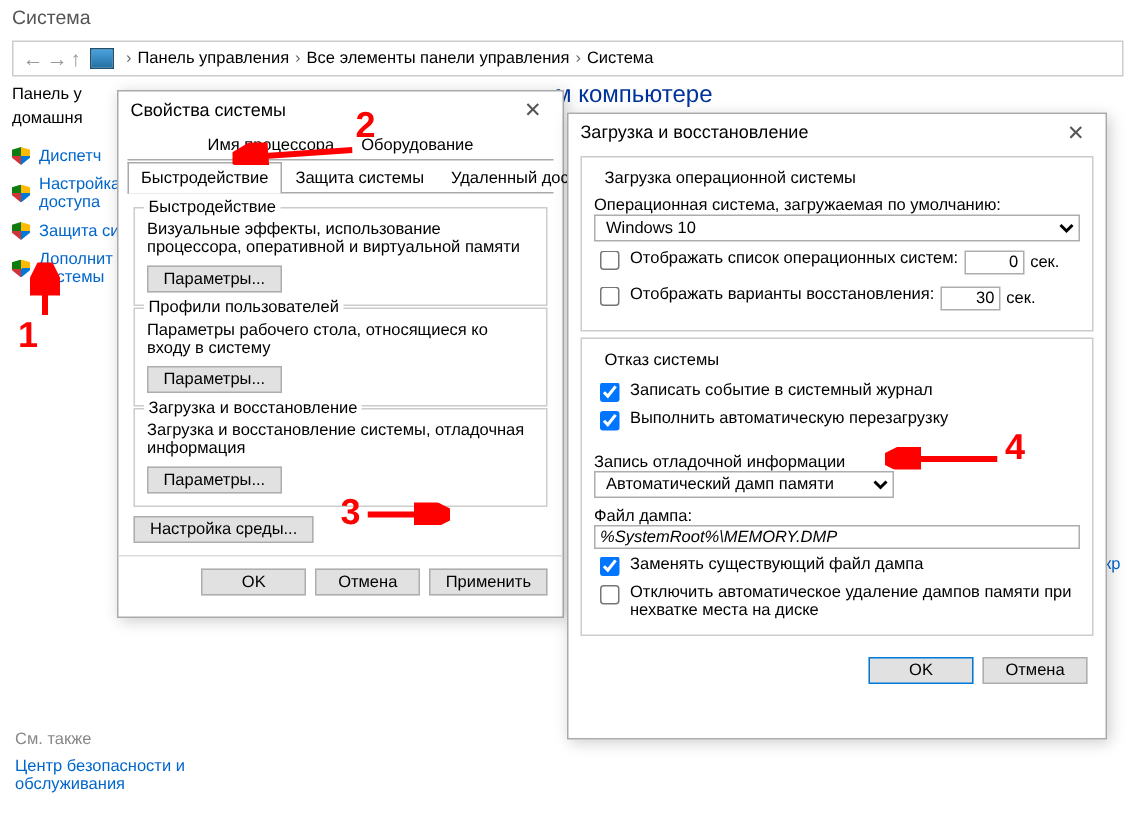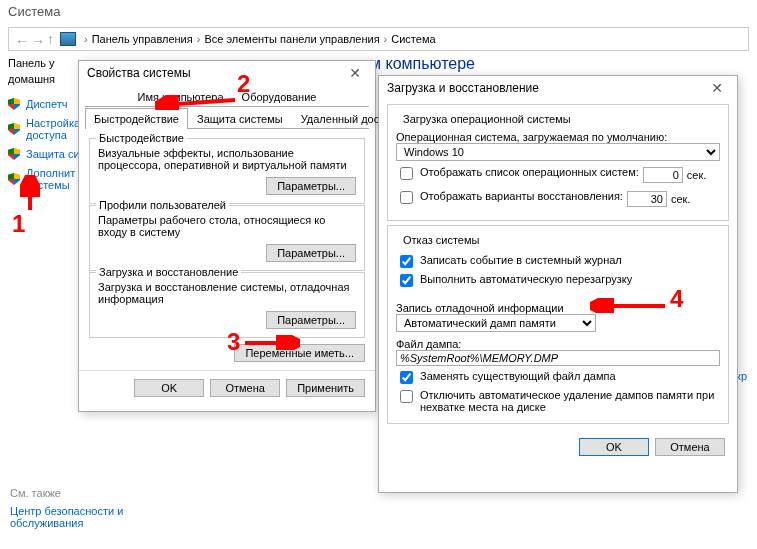--- a/index.html
+++ b/index.html
@@ -27,21 +27,21 @@
 .dlg-titlebar { display: flex; align-items: center; justify-content: space-between; padding: 4px 8px; font-size: 12px; }
 .dlg-titlebar .x { font-size: 14px; color: #555; padding: 0 6px; }
 .dlg1 { left: 78px; top: 60px; width: 298px; height: 352px; }
 .tabs { display: flex; border-bottom: 1px solid #aaa; margin: 0 6px; font-size: 11px; }
 .tab { padding: 4px 8px; border: 1px solid transparent; border-bottom: none; position: relative; top: 1px; white-space: nowrap; }
 .tab.active { border-color: #aaa; background: #fff; }
 .dlg-body { padding: 8px 10px; font-size: 11px; }
 .group { border: 1px solid #ccc; margin: 1px 0; padding: 6px 8px 8px; position: relative; }
 .group .gt { position: absolute; top: -7px; left: 6px; background: #fff; padding: 0 3px; font-size: 11px; }
 .group .gd { font-size: 11px; margin: 2px 0 6px; }
-.btn-row { display: flex; justify-content: flex-end; gap: 6px; }
+.btn-row { display: flex; justify-content: flex-start; gap: 6px; }
 button.win { font-size: 11px; padding: 2px 10px; background: #e1e1e1; border: 1px solid #adadad; min-width: 70px; }
 button.win.primary { border: 1px solid #0078d7; }
 .dlg1-footer { display: flex; justify-content: flex-end; gap: 6px; padding: 8px 10px; border-top: 1px solid #ddd; }
 
 .dlg2 { left: 378px; top: 75px; width: 360px; height: 418px; }
 .group2 { border: 1px solid #ccc; margin: 4px 8px; padding: 8px; }
 .row { display: flex; align-items: center; gap: 4px; margin: 3px 0; font-size: 11px; }
 select.win, input[type=text].win { font-size: 11px; border: 1px solid #adadad; padding: 1px 3px; background: #fff; }
 select.win { width: 100%; }
 input.spin { width: 40px; font-size: 11px; border: 1px solid #adadad; padding: 1px 3px; text-align: right; }
@@ -105,21 +105,21 @@
 обслуживания</div>
   </div>
 </div>
 
 <div class="dialog dlg1">
   <div class="dlg-titlebar">
     <span>Свойства системы</span>
     <span class="x">✕</span>
   </div>
   <div class="tabs" style="justify-content:center">
-    <div class="tab">Имя компьютера</div>
+    <div class="tab">Имя процессора</div>
     <div class="tab">Оборудование</div>
   </div>
   <div class="tabs">
     <div class="tab active">Быстродействие</div>
     <div class="tab">Защита системы</div>
     <div class="tab">Удаленный доступ</div>
   </div>
   <div class="dlg-body">
 
     <div class="group">
@@ -140,21 +140,21 @@
 
     <div class="group">
       <div class="gt">Загрузка и восстановление</div>
       <div class="gd">Загрузка и восстановление системы, отладочная информация</div>
       <div class="btn-row">
           <button class="win">Параметры...</button>
         </div>
     </div>
 
     <div class="btn-row" style="margin-top:6px">
-        <button class="win">Переменные иметь...</button>
+        <button class="win">Настройка среды...</button>
       </div>
   </div>
   <div class="dlg1-footer">
     <button class="win">OK</button>
     <button class="win">Отмена</button>
     <button class="win">Применить</button>
   </div>
 </div>
 
 <div class="dialog dlg2">

